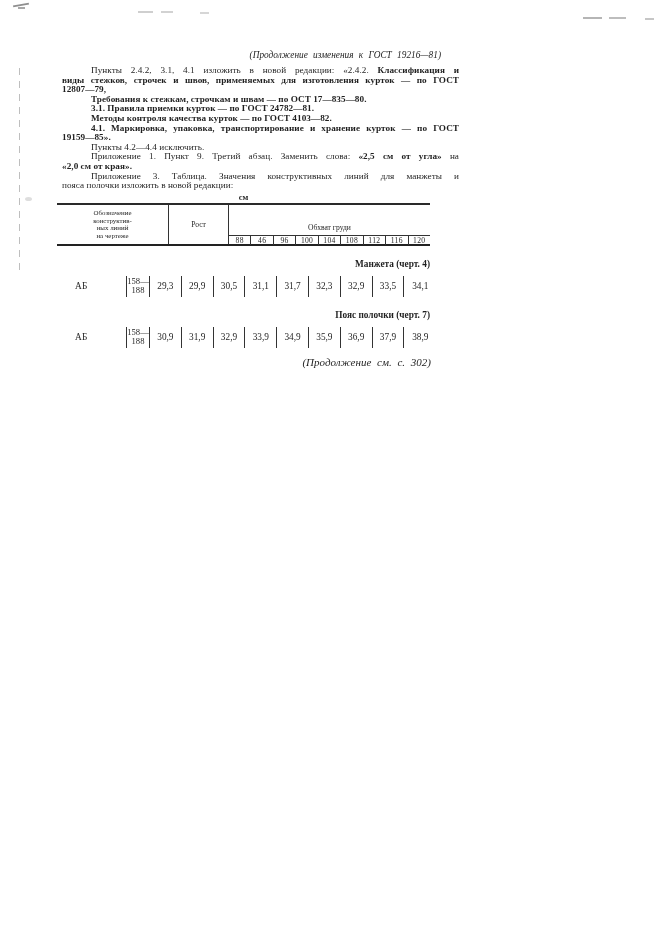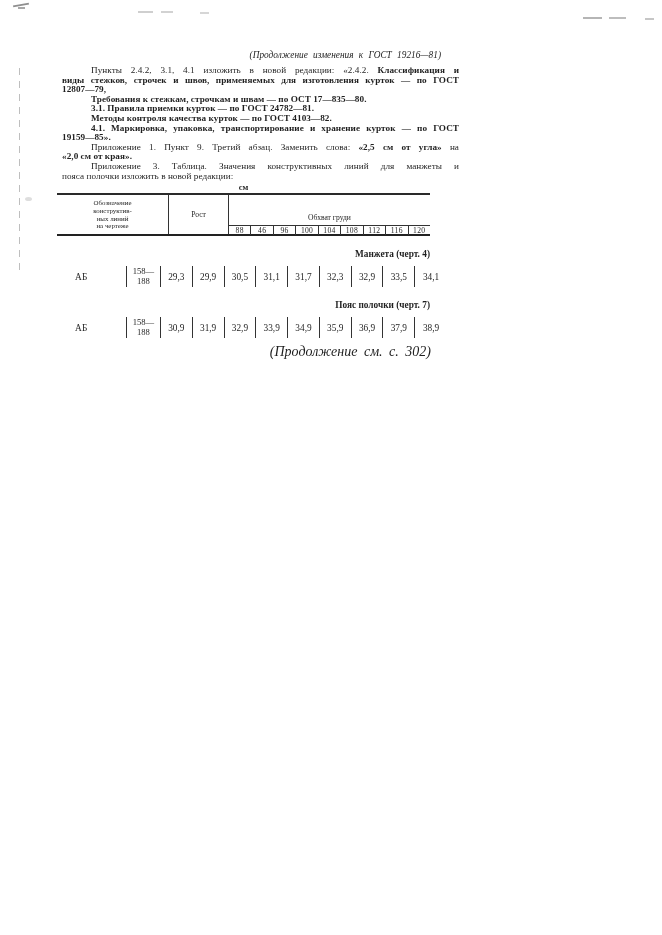--- a/index.html
+++ b/index.html
@@ -53,32 +53,32 @@
   .section-title {
     font-weight:bold; font-size:9.3px; text-align:right;
     width:373px; margin-left:-5px; margin-top:13px; line-height:10px;
   }
   .data-row { display:flex; margin-top:7px; height:21px; width:385px; }
   .d-des {
     width:64px; box-sizing:border-box; padding-left:13px;
     font-size:9.3px; display:flex; align-items:center; letter-spacing:0.4px;
   }
   .d-rost {
-    width:35px; box-sizing:border-box; border-left:1px solid #333; border-right:1px solid #333;
+    width:24px; box-sizing:border-box; border-left:1px solid #333; border-right:1px solid #333;
     font-size:8.6px; line-height:9.2px; display:flex; flex-direction:column;
     align-items:center; justify-content:center;
   }
   .d-val {
     width:31.8px; box-sizing:border-box; border-right:1px solid #333;
     display:flex; align-items:center; justify-content:center; font-size:9.3px;
   }
   .d-val:last-child { border-right:none; }
 
   .ftr-italic {
-    font-style:italic; font-size:14px; line-height:10px; text-align:right;
+    font-style:italic; font-size:11px; line-height:10px; text-align:right;
     padding-right:28px; word-spacing:3px; margin-top:9px;
   }
 
   
   .art { position:absolute; }
   .a1 { left:13px; top:4px; width:16px; height:2px; background:#8f8f8f; transform:rotate(-10deg); }
   .a1b{ left:18px; top:7px; width:7px;  height:2px; background:#a8a8a8; }
   .a2 { left:138px; top:11px; width:15px; height:2px; background:#cfcfcf; }
   .a3 { left:161px; top:11px; width:12px; height:2px; background:#d2d2d2; }
   .a4 { left:200px; top:12px; width:9px;  height:2px; background:#d6d6d6; }
@@ -111,20 +111,21 @@
 
   <div id="body-lines">
       <div class="bline indent just"><span>Пункты 2.4.2, 3.1, 4.1 изложить в новой редакции: «2.4.2. </span><span class="b">Классификация и</span></div>
       <div class="bline just"><span class="b">виды стежков, строчек и швов, применяемых для изготовления курток — по ГОСТ</span></div>
       <div class="bline"><span class="b">12807—79,</span></div>
       <div class="bline indent"><span class="b">Требования к стежкам, строчкам и швам — по ОСТ 17—835—80.</span></div>
       <div class="bline indent"><span class="b">3.1. Правила приемки курток — по ГОСТ 24782—81.</span></div>
       <div class="bline indent"><span class="b">Методы контроля качества курток — по ГОСТ 4103—82.</span></div>
       <div class="bline indent just"><span class="b">4.1. Маркировка, упаковка, транспортирование и хранение курток — по ГОСТ</span></div>
       <div class="bline"><span class="b">19159—85».</span></div>
+      <div class="bline indent"><span>Пункты 4.2—4.4 исключить.</span></div>
       <div class="bline indent just"><span>Приложение 1. Пункт 9. Третий абзац. Заменить слова: </span><span class="b">«2,5 см от угла»</span><span> на</span></div>
       <div class="bline"><span class="b">«2,0 см от края».</span></div>
       <div class="bline indent just"><span>Приложение 3. Таблица. Значения конструктивных линий для манжеты и</span></div>
       <div class="bline"><span>пояса полочки изложить в новой редакции:</span></div>
     </div>
 
   <div class="unit">см</div>
 
   <div class="gtable">
     <div class="c1" id="col1-header">

